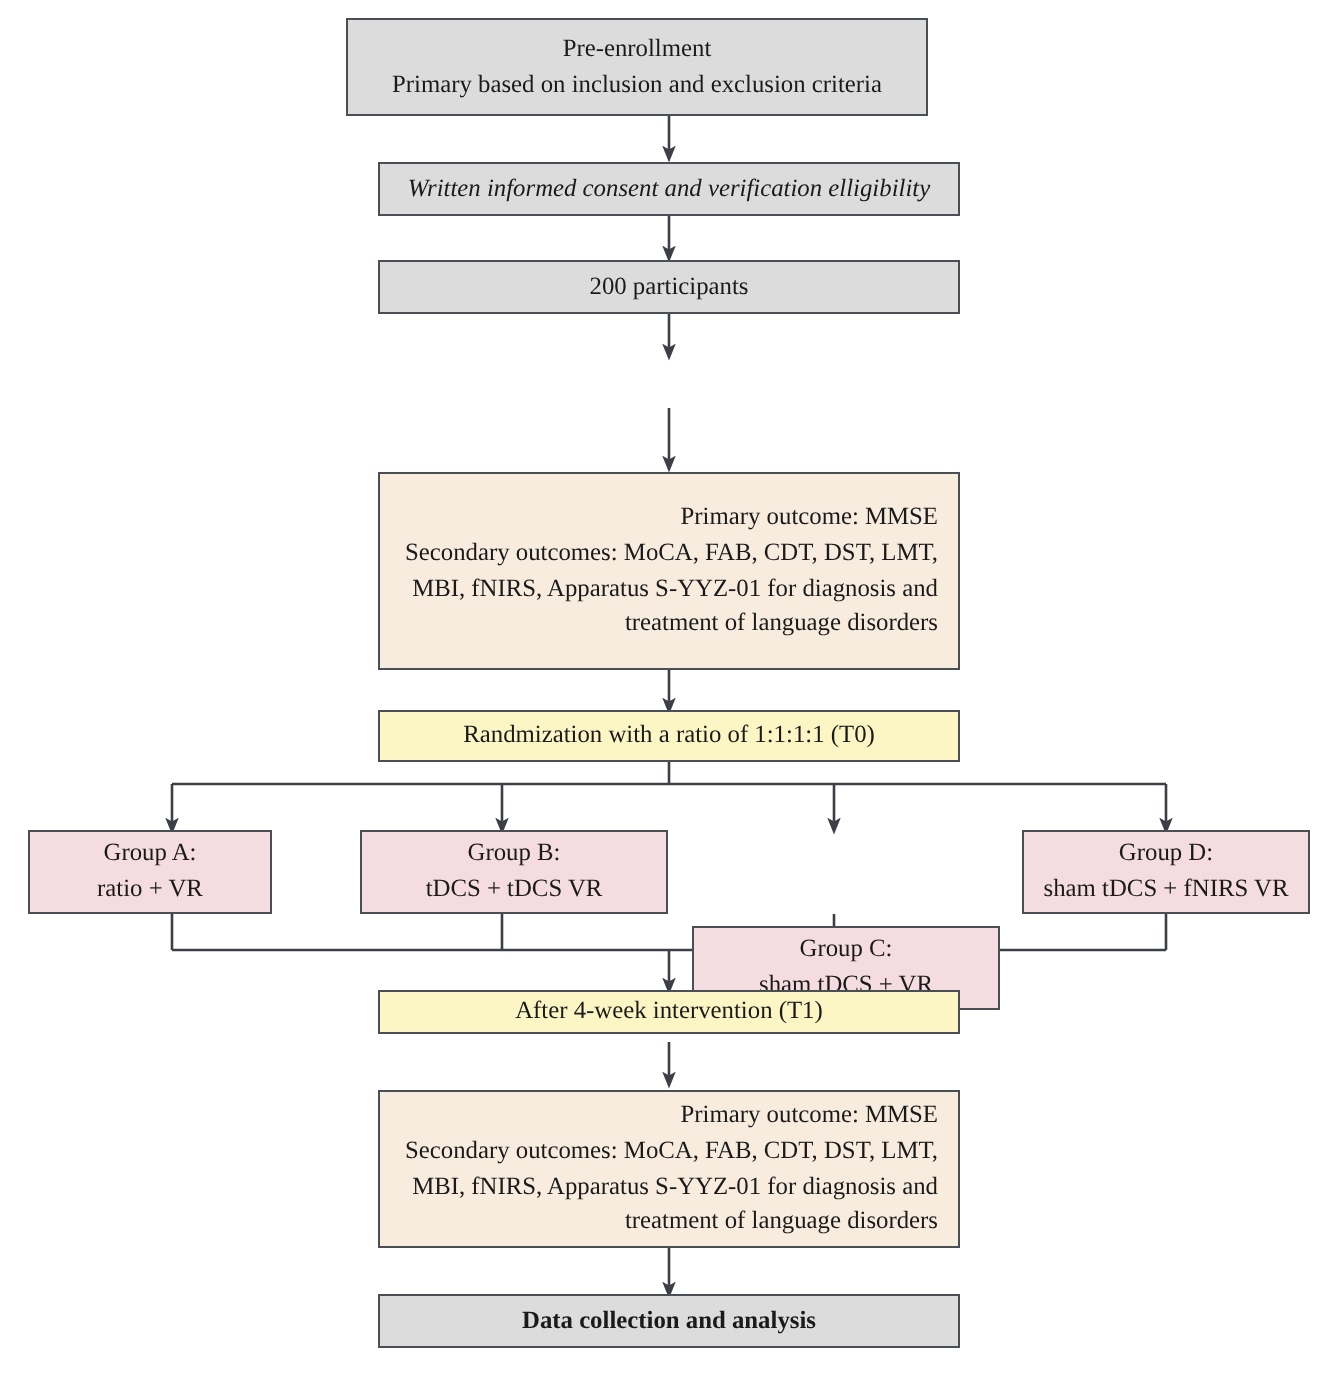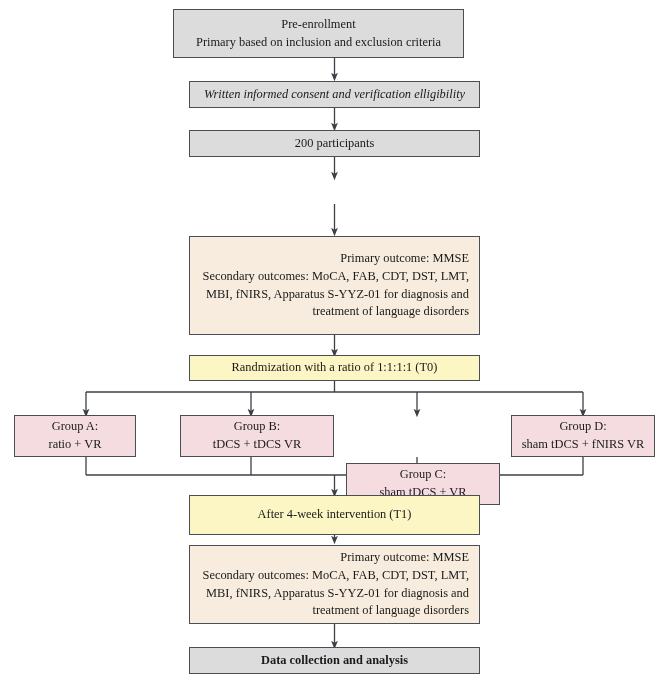--- a/index.html
+++ b/index.html
@@ -130,21 +130,21 @@
   <div class="node centered fill-pink" style="left:346px; top:415px; width:154px; height:42px;margin-top:48px;">
     <span class="line">Group C:</span>
     <span class="line">sham tDCS + VR</span>
   </div>
 
   <div class="node centered fill-pink" style="left:511px; top:415px; width:144px; height:42px;">
     <span class="line">Group D:</span>
     <span class="line">sham tDCS + fNIRS VR</span>
   </div>
 
-  <div class="node centered fill-yellow" style="left:189px; top:495px; width:291px; height:40px;">
+  <div class="node centered fill-yellow" style="left:189px; top:495px; width:291px; height:22px;">
     <span class="line">After 4-week intervention (T1)</span>
   </div>
 
   <div class="node lefted fill-peach" style="left:189px; top:545px; width:291px; height:79px;">
     <span class="line">Primary outcome: MMSE</span>
     <span class="line">Secondary outcomes:  MoCA, FAB, CDT, DST, LMT,</span>
     <span class="line">MBI, fNIRS,  Apparatus S-YYZ-01 for diagnosis and</span>
     <span class="line">treatment of language disorders</span>
   </div>
 

